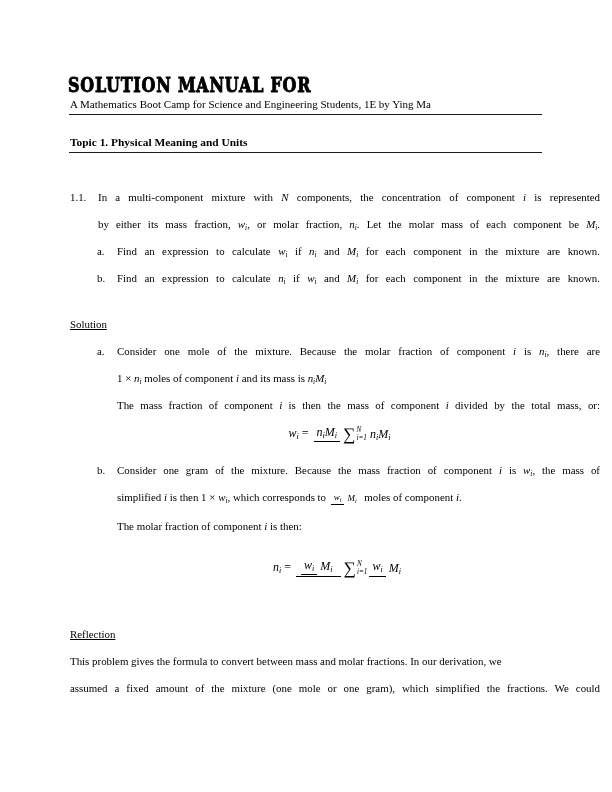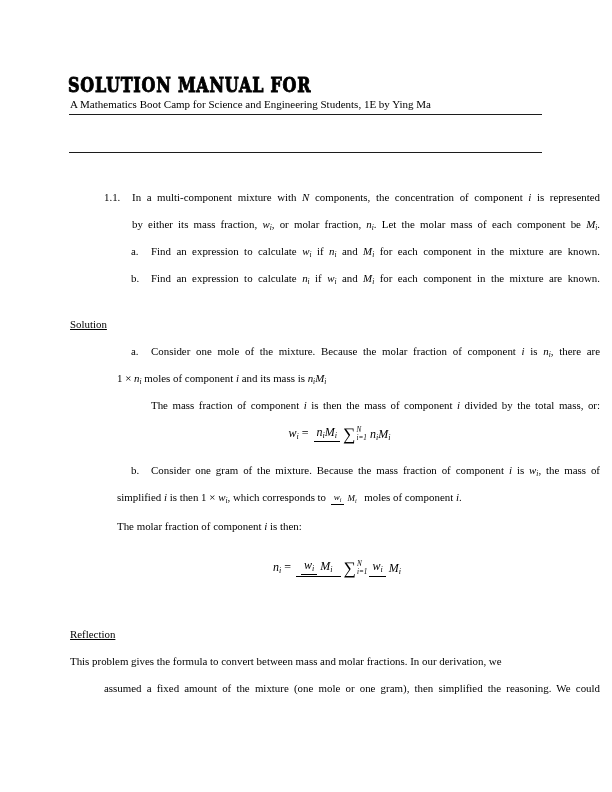--- a/index.html
+++ b/index.html
@@ -57,21 +57,20 @@
   .line {
     position: relative;
     height: 27px;
     line-height: 27px;
     white-space: nowrap;
   }
   .fill {
     text-align: justify;
     text-align-last: justify;
     white-space: normal;
-    margin-left: 34px;
   }
   .plead { padding-left: 28px; }
   .pnum  { position: absolute; left: 0; top: 0; }
   .item  { padding-left: 47px; }
   .item .ilabel { position: absolute; left: 27px; top: 0; }
   .cont  { padding-left: 47px; }
 
   .heading-underlined { text-decoration: underline; }
 
   
@@ -134,20 +133,21 @@
 </style>
 </head>
 <body>
 
 <div class="page">
 
   <div class="abs doc-title">SOLUTION MANUAL FOR</div>
   <div class="abs doc-subtitle">A Mathematics Boot Camp for Science and Engineering Students, 1E by Ying Ma</div>
   <div class="abs rule" id="rule-subtitle"></div>
 
+  <div class="abs topic-heading">Topic 1. Physical Meaning and Units</div>
   <div class="abs rule" id="rule-topic"></div>
 
   <div class="abs col" id="sec-problem">
     <div class="line fill plead">
       <span class="pnum">1.1.</span><span><span>In a multi-component mixture with </span><span class="v">N</span><span> components, the concentration of component </span><span class="v">i</span><span> is represented</span></span>
     </div>
     <div class="line fill plead"><span>by either its mass fraction, </span><span class="v">w</span><span class="vs">i</span><span>, or molar fraction, </span><span class="v">n</span><span class="vs">i</span><span>. Let the molar mass of each component be </span><span class="v">M</span><span class="vs">i</span><span>.</span></div>
     <div class="line fill item">
       <span class="ilabel">a.</span><span><span>Find an expression to calculate </span><span class="v">w</span><span class="vs">i</span><span> if </span><span class="v">n</span><span class="vs">i</span><span> and </span><span class="v">M</span><span class="vs">i</span><span> for each component in the mixture are known.</span></span>
     </div>
@@ -210,16 +210,16 @@
             </span></span>
         </span></span>
   </div>
 
   <div class="abs col" id="sec-reflection-h">
     <div class="line"><span class="heading-underlined">Reflection</span></div>
   </div>
 
   <div class="abs col" id="sec-reflection">
     <div class="line"><span>This problem gives the formula to convert between mass and molar fractions. In our derivation, we</span></div>
-    <div class="line fill"><span>assumed a fixed amount of the mixture (one mole or one gram), then simplified the reasoning. We could</span></div>
+    <div class="line fill"><span>assumed a fixed amount of the mixture (one mole or one gram), which simplified the fractions. We could</span></div>
   </div>
 
 </div>
 
 </body></html>

